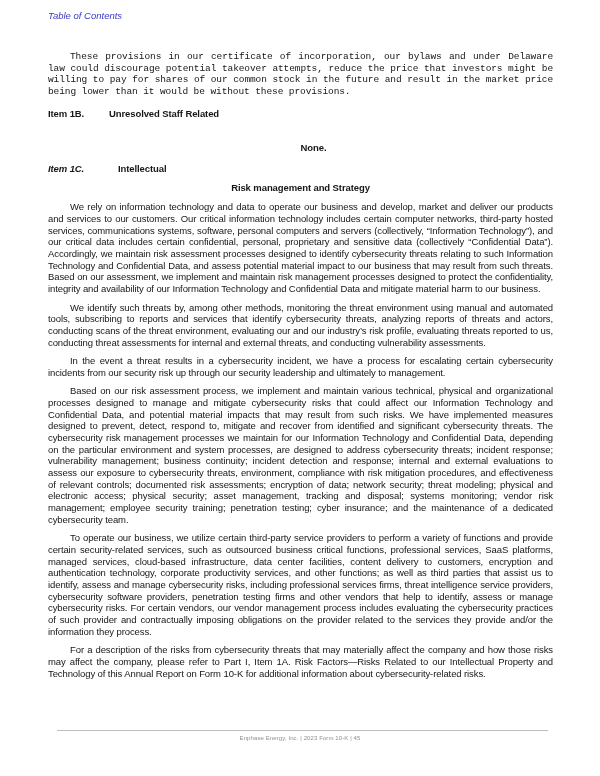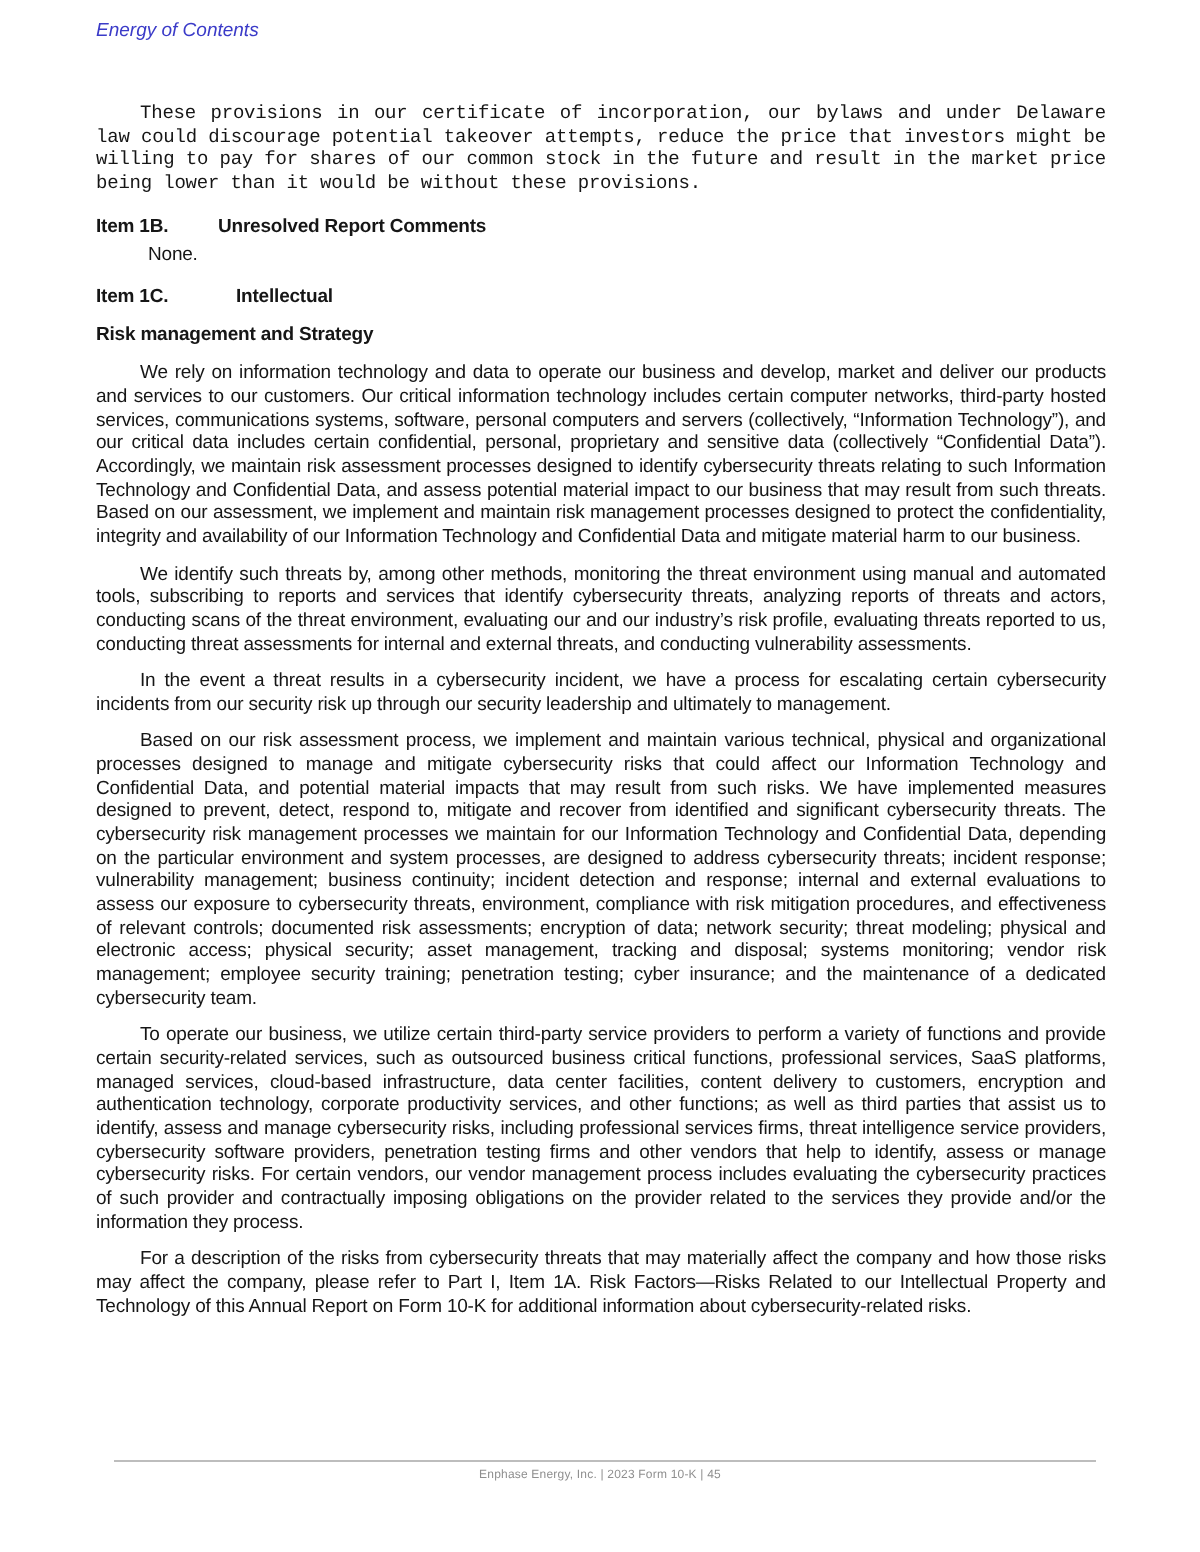--- a/index.html
+++ b/index.html
@@ -27,41 +27,43 @@
   }
   p.body {
     font-size: 9.5px;
     line-height: 11.65px;
     letter-spacing: -0.1px;
     text-align: justify;
     margin: 7px 0 0 0;
   }
   p.indent { text-indent: 22px; }
   p.none-para {
-    text-align: left;
+    text-align: center;
     text-indent: 26px;
-    margin-top: 2px;
+    margin-top: 22px;
+    font-weight: bold;
   }
   p.first-para { margin-top: 29px; font-family: Liberation Mono, monospace; }
   h3.item-heading {
     font-size: 9.5px;
     line-height: 12px;
     letter-spacing: -0.1px;
     font-weight: bold;
     margin: 10px 0 0 0;
   }
   h3 .item-label { display: inline-block; }
   h3 .label-1b { width: 61px; }
-  h3 .label-1c { width: 70px; }
+  h3 .label-1c { width: 70px; font-style: italic; }
   h4.sub-heading {
     font-size: 9.5px;
     line-height: 12px;
     letter-spacing: -0.1px;
     font-weight: bold;
     margin: 7px 0 0 0;
+    text-align: center;
   }
   .footer {
     position: absolute;
     left: 0;
     right: 0;
     top: 730px;
   }
   .footer-rule {
     margin: 0 52px 0 57px;
     border-top: 1px solid #bdbdbd;
@@ -74,27 +76,27 @@
     letter-spacing: 0.1px;
     color: #8f8f8f;
   }
 </style>
 </head>
 <body>
 
 <div class="page">
 
   <div class="toc-row">
-    <a class="toc-link">Energy of Contents</a>
+    <a class="toc-link">Table of Contents</a>
   </div>
 
   <p class="body indent first-para">These provisions in our certificate of incorporation, our bylaws and under Delaware law could discourage potential takeover attempts, reduce the price that investors might be willing to pay for shares of our common stock in the future and result in the market price being lower than it would be without these provisions.</p>
 
   <h3 class="item-heading">
-    <span class="item-label label-1b">Item 1B.</span><span>Unresolved Report Comments</span>
+    <span class="item-label label-1b">Item 1B.</span><span>Unresolved Staff Related</span>
   </h3>
 
   <p class="body none-para">None.</p>
 
   <h3 class="item-heading">
     <span class="item-label label-1c">Item 1C.</span><span>Intellectual</span>
   </h3>
 
   <h4 class="sub-heading">Risk management and Strategy</h4>
 

